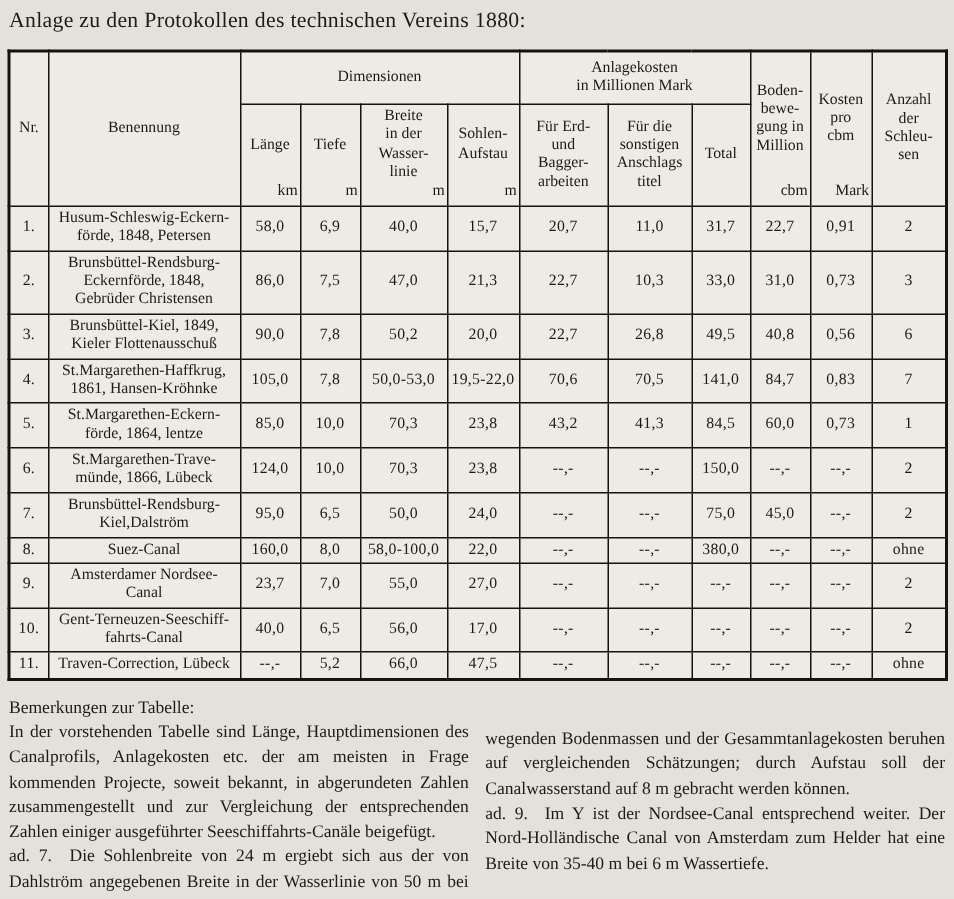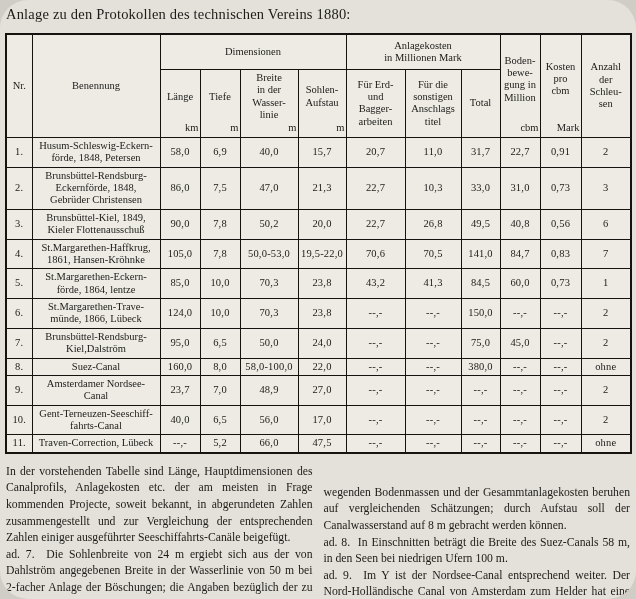--- a/index.html
+++ b/index.html
@@ -6,21 +6,20 @@
   body { background:#cfcdc6; }
   .page {
     position:relative;
     width:636px; height:599px;
     box-sizing:border-box;
     background:#e4e1da;
     color:#1c1b18;
     font-family:"Liberation Serif", serif;
     overflow:hidden;
     padding:4px 5px 0 5px;
-    border-radius:28px;
   }
   .title {
     font-size:14.5px;
     letter-spacing:0.2px;
     margin:2px 0 10px 1px;
   }
   table.canal {
     border-collapse:collapse;
     width:625px;
     table-layout:fixed;
@@ -274,21 +273,21 @@
           <td class="num">--,-</td>
           <td class="num">--,-</td>
           <td class="num">ohne</td>
         </tr>
         <tr>
           <td class="num">9.</td>
           <td class="name">Amsterdamer Nordsee-
 Canal</td>
           <td class="num">23,7</td>
           <td class="num">7,0</td>
-          <td class="num">48,9</td>
+          <td class="num">55,0</td>
           <td class="num">27,0</td>
           <td class="num">--,-</td>
           <td class="num">--,-</td>
           <td class="num">--,-</td>
           <td class="num">--,-</td>
           <td class="num">--,-</td>
           <td class="num">2</td>
         </tr>
         <tr>
           <td class="num">10.</td>
@@ -317,23 +316,23 @@
           <td class="num">--,-</td>
           <td class="num">--,-</td>
           <td class="num">--,-</td>
           <td class="num">ohne</td>
         </tr>
       </tbody>
   </table>
 
   <div class="remarks">
     <div class="rcol left">
+      <p>Bemerkungen zur Tabelle:</p>
       <p>In der vorstehenden Tabelle sind Länge, Hauptdimensionen des Canalprofils, Anlagekosten etc. der am meisten in Frage kommenden Projecte, soweit bekannt, in abgerundeten Zahlen zusammengestellt und zur Vergleichung der entsprechenden Zahlen einiger ausgeführter Seeschiffahrts-Canäle beigefügt.</p>
       <p>ad. 7.&nbsp;&nbsp;Die Sohlenbreite von 24 m ergiebt sich aus der von Dahlström angegebenen Breite in der Wasserlinie von 50 m bei 2-facher Anlage der Böschungen; die Angaben bezüglich der zu be-</p>
     </div>
     <div class="rcol right">
       <p>wegenden Bodenmassen und der Gesammtanlagekosten beruhen auf vergleichenden Schätzungen; durch Aufstau soll der Canalwasserstand auf 8 m gebracht werden können.</p>
-      <p>ad. 8.&nbsp;&nbsp;In Einschnitten beträgt die Breite des Suez-Canals 58 m, in den Seen bei niedrigen Ufern 100 m.</p>
       <p>ad. 9.&nbsp;&nbsp;Im Y ist der Nordsee-Canal entsprechend weiter. Der Nord-Holländische Canal von Amsterdam zum Helder hat eine Breite von 35-40 m bei 6 m Wassertiefe.</p>
     </div>
   </div>
 
 </div>
 
 </body></html>

